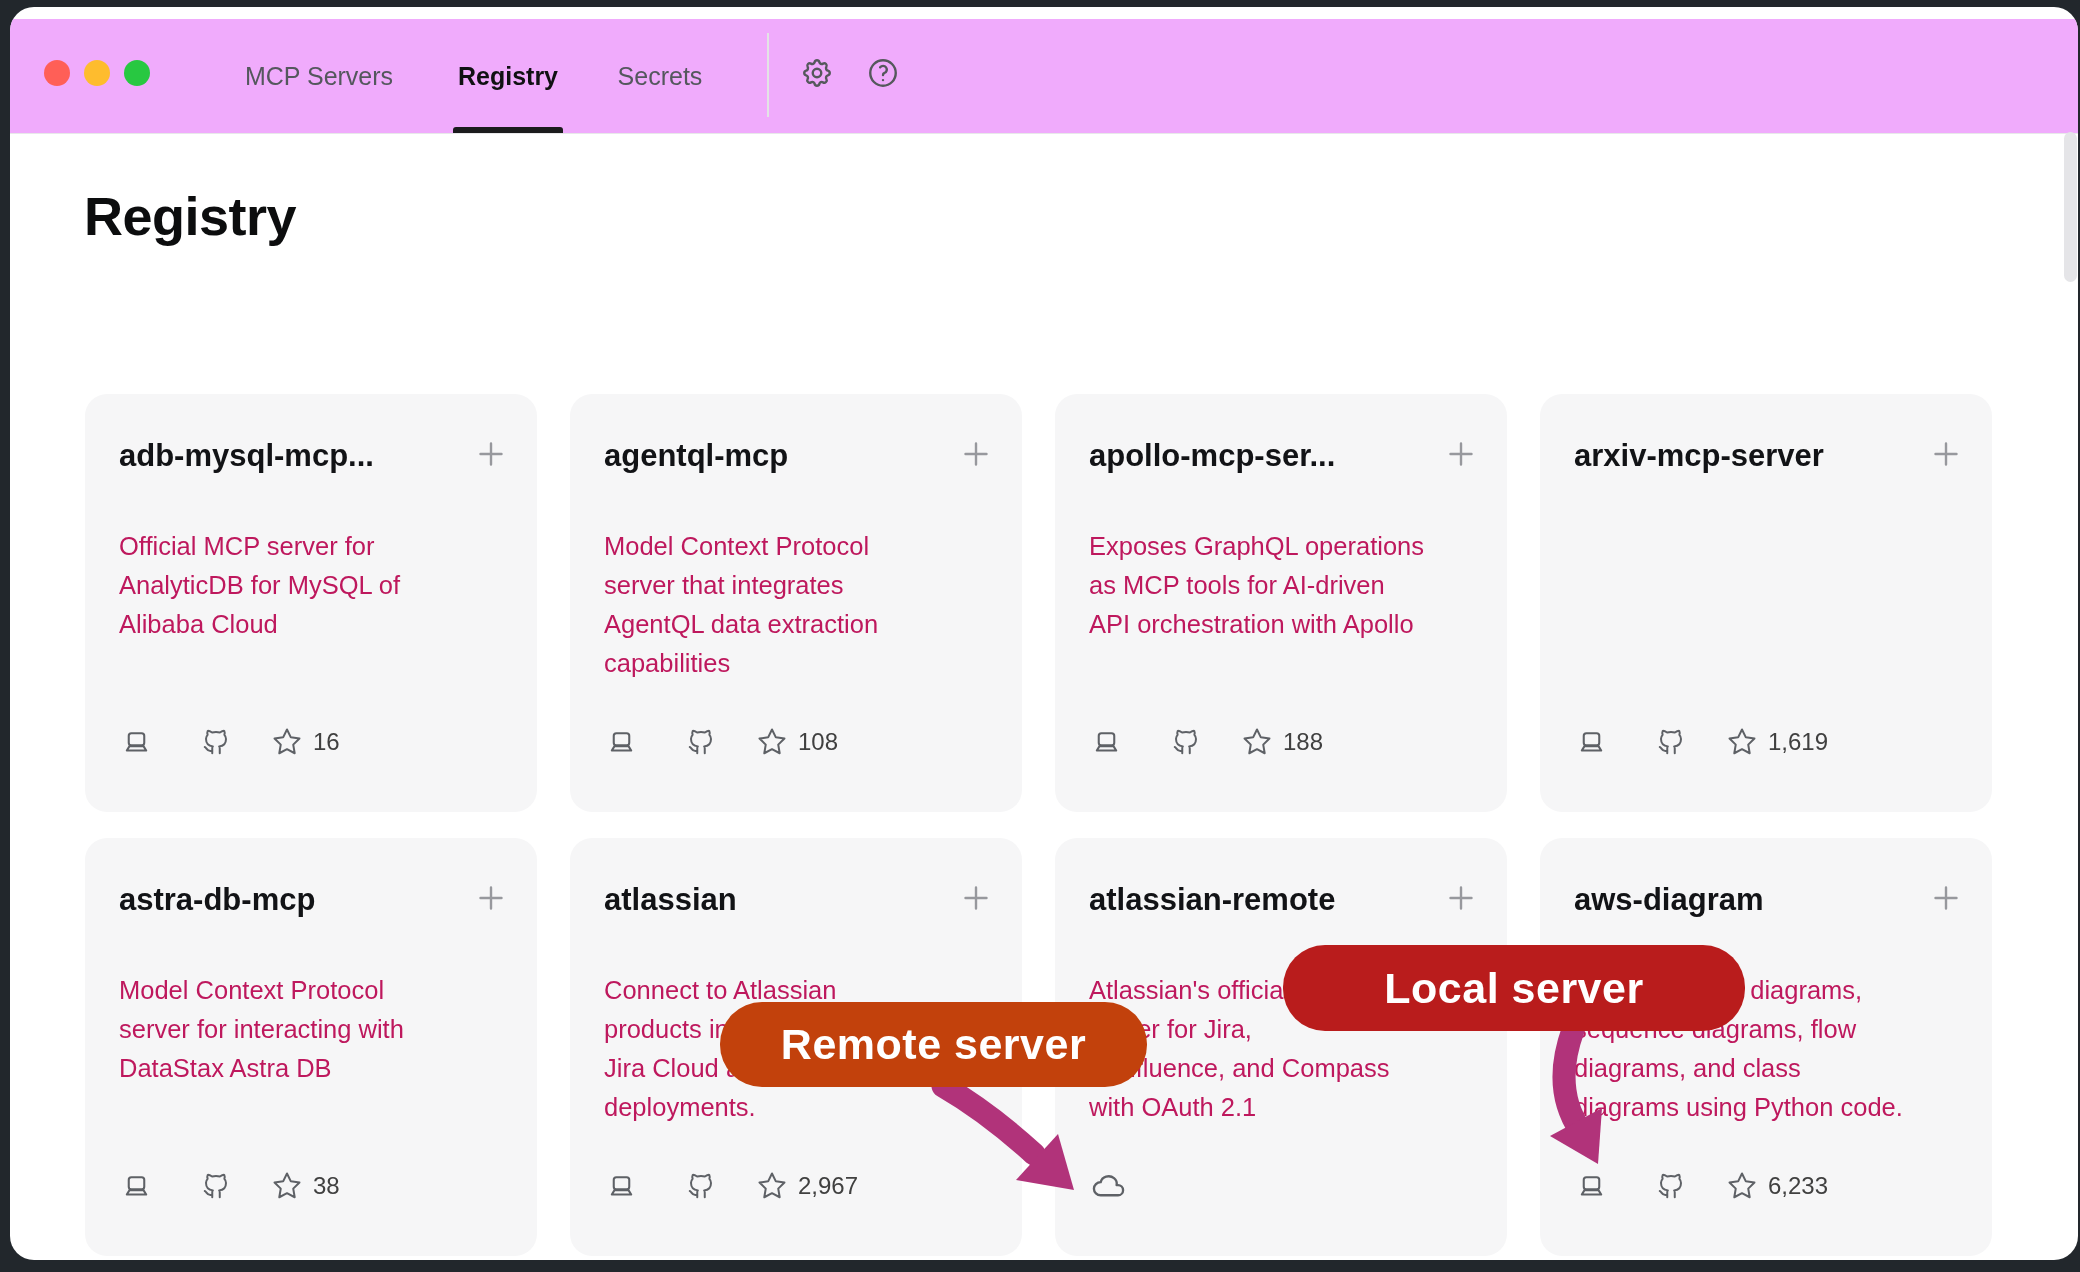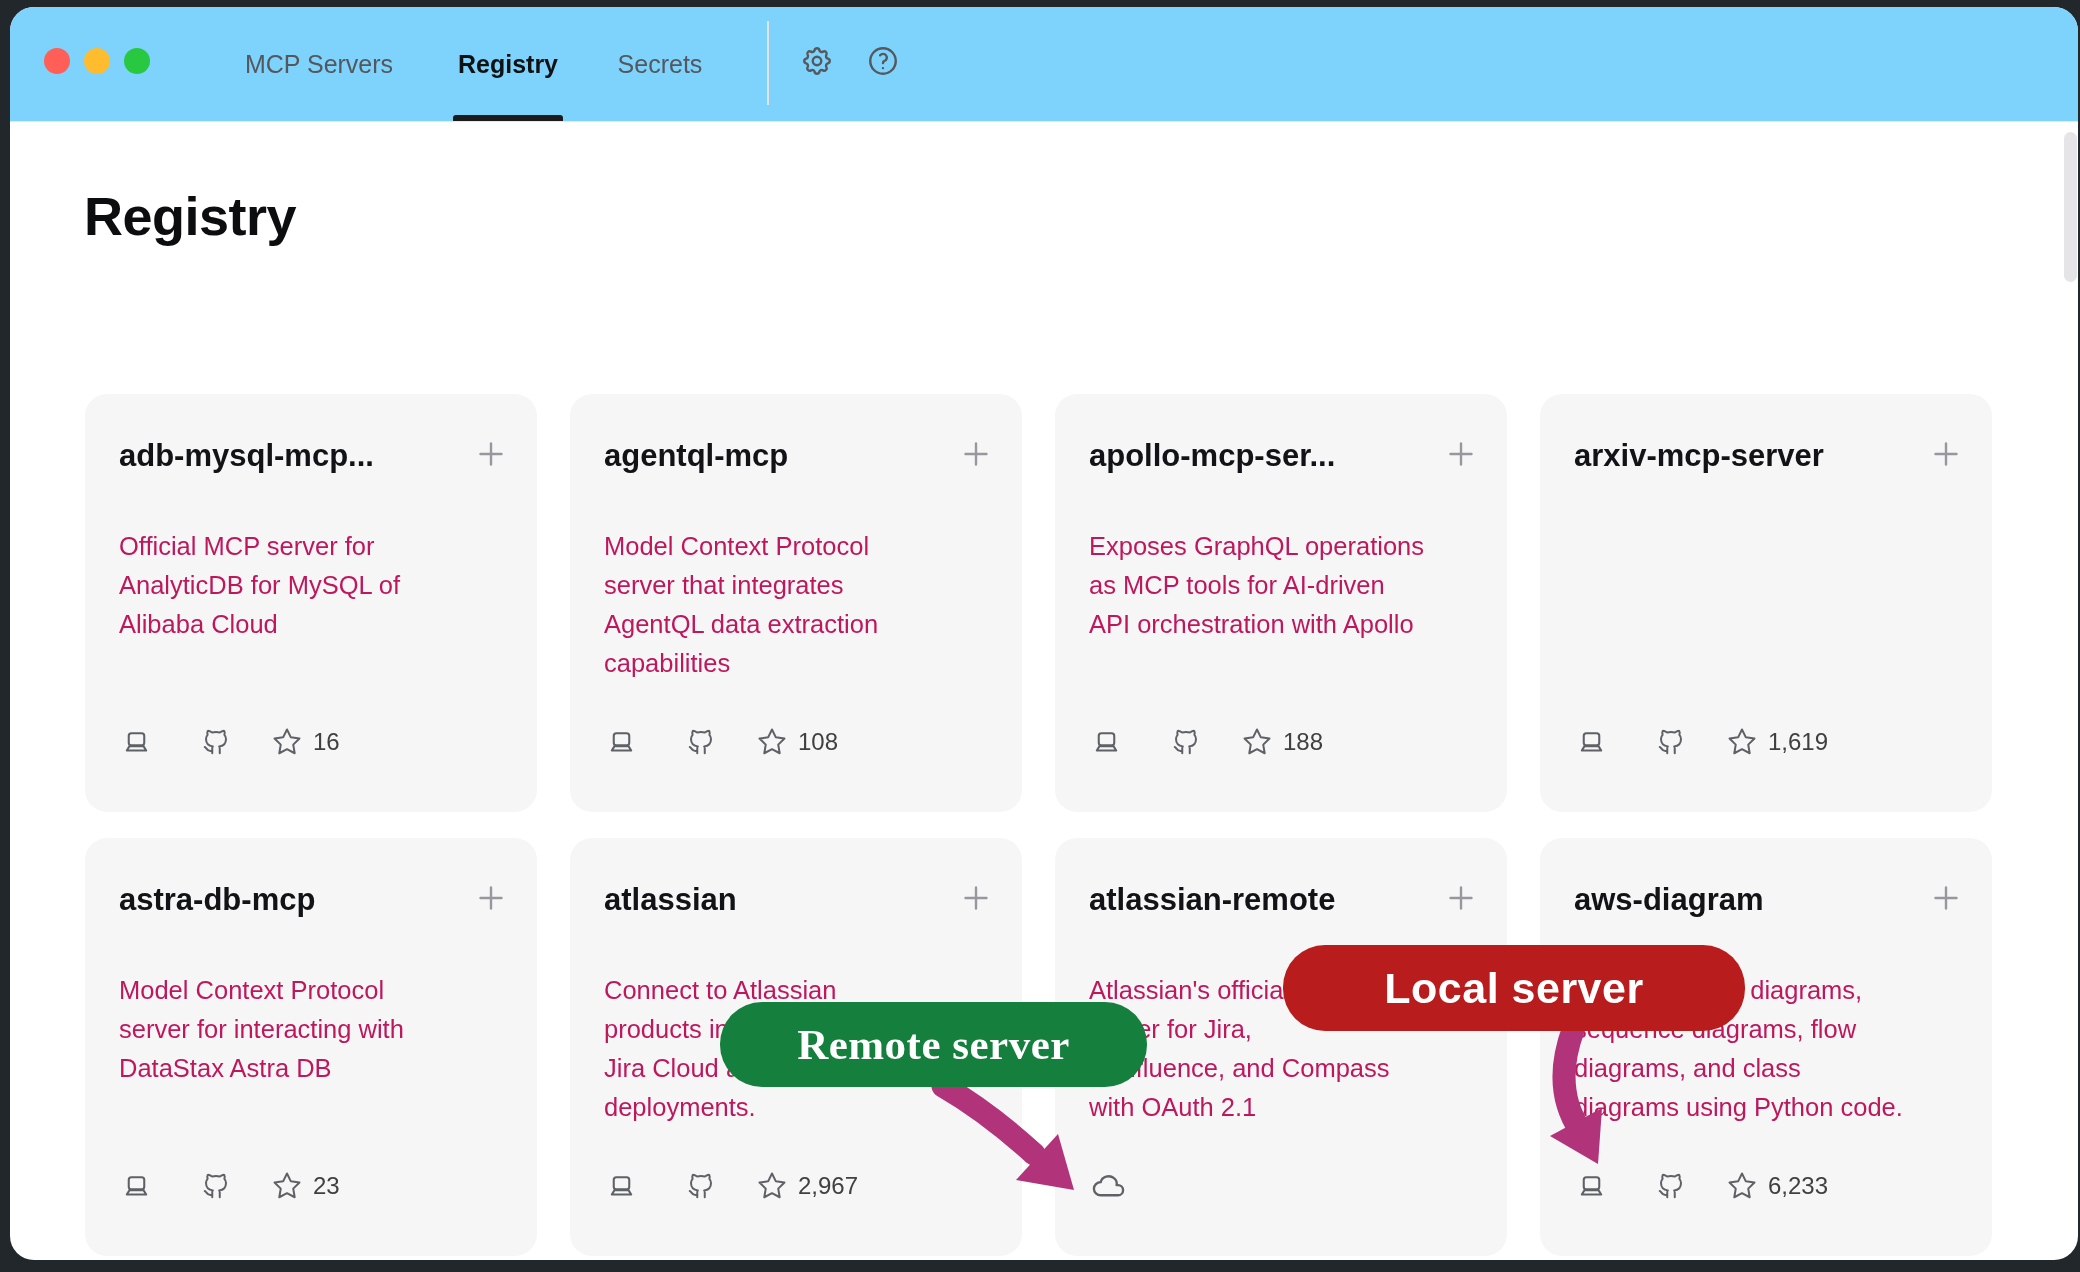--- a/index.html
+++ b/index.html
@@ -7,22 +7,22 @@
     width:2080px;height:1272px;position:relative;overflow:hidden;
     background:#22272c;
     font-family:"Liberation Sans","DejaVu Sans",sans-serif;
   }
   .window{
     position:absolute;left:10px;top:7px;width:2068px;height:1253px;
     background:#ffffff;border-radius:24px;overflow:hidden;
   }
   
   .topbar{
-    position:absolute;left:0;top:0;width:100%;height:115px;
-    background:#7dd3fc;border-bottom:1px solid #e8e8ea;box-sizing:border-box;
+    position:absolute;left:0;top:12px;width:100%;height:115px;
+    background:#f0abfc;border-bottom:1px solid #e8e8ea;box-sizing:border-box;
   }
   .light{position:absolute;top:41px;width:26px;height:26px;border-radius:50%;}
   .light-close{left:34px;}
   .light-min{left:74px;}
   .light-zoom{left:114px;}
   .tab{
     position:absolute;top:0;height:115px;display:flex;align-items:center;
     transform:translateX(-50%);font-size:25px;color:#54575d;white-space:nowrap;cursor:default;
   }
   .tab:nth-of-type(1){left:309px;}
@@ -293,21 +293,21 @@
   <span class="f-ic f-github">
     <svg width="30" height="30" viewBox="0 0 24 24" fill="none" stroke="currentColor" stroke-width="1.6" stroke-linecap="round" stroke-linejoin="round">
       <path d="M9 19c-4.3 1.4 -4.3 -2.5 -6 -3m12 5v-3.5c0 -1 .1 -1.4 -.5 -2c2.8 -.3 5.5 -1.4 5.5 -6a4.6 4.6 0 0 0 -1.3 -3.2a4.2 4.2 0 0 0 -.1 -3.2s-1.1 -.3 -3.5 1.3a12.3 12.3 0 0 0 -6.2 0c-2.4 -1.6 -3.5 -1.3 -3.5 -1.3a4.2 4.2 0 0 0 -.1 3.2a4.6 4.6 0 0 0 -1.3 3.2c0 4.6 2.7 5.7 5.5 6c-.6 .6 -.6 1.2 -.5 2v3.5"></path>
     </svg>
   </span>
   <span class="f-ic f-star">
     <svg width="30" height="30" viewBox="0 0 24 24" fill="none" stroke="currentColor" stroke-width="1.6" stroke-linecap="round" stroke-linejoin="round">
       <path d="M12 17.75l-6.172 3.245l1.179 -6.873l-5 -4.867l6.9 -1l3.086 -6.253l3.086 6.253l6.9 1l-5 4.867l1.179 6.873z"></path>
     </svg>
   </span>
-  <span class="f-count">23</span>
+  <span class="f-count">38</span>
 </div>
   </div>
 
   <div class="card">
     <div class="card-title">atlassian</div>
     <button class="plus-btn">
       <span style="display:flex;">
         <svg width="36" height="36" viewBox="0 0 24 24" fill="none" stroke="currentColor" stroke-width="1.6" stroke-linecap="round">
           <path d="M12 5v14M5 12h14"></path>
         </svg>
@@ -400,16 +400,16 @@
   <g>
     <path d="M 943 1086 Q 988 1112 1034 1154" stroke="#b1337a" stroke-width="23" fill="none" stroke-linecap="round"></path>
     <polygon points="1074,1190 1016,1180 1058,1134" fill="#b1337a"></polygon>
   </g>
   <g>
     <path d="M 1573 1030 Q 1552 1088 1580 1130" stroke="#b1337a" stroke-width="23" fill="none" stroke-linecap="round"></path>
     <polygon points="1598,1164 1550,1136 1602,1108" fill="#b1337a"></polygon>
   </g>
 </svg>
 
-<div class="pill pill-remote" style="background: #15803d; font-family: Liberation Serif, serif;">Remote server</div>
+<div class="pill pill-remote" style="background: #c2410c;">Remote server</div>
 <div class="pill pill-local" style="background: #b91c1c;">Local server</div>
 
 <div class="scroll-thumb"></div>
 
 </body></html>

